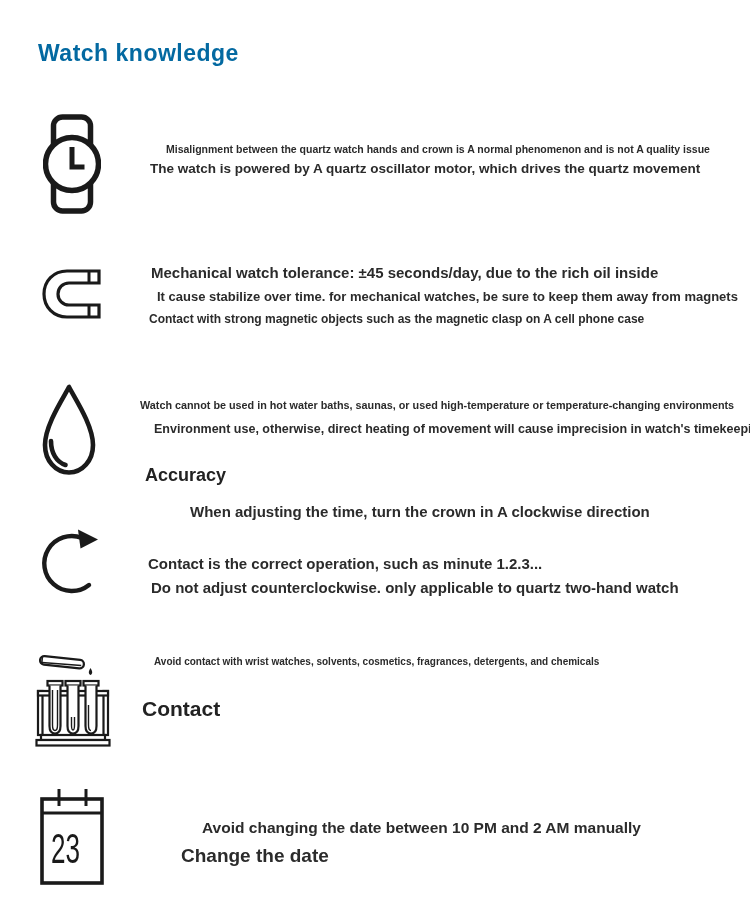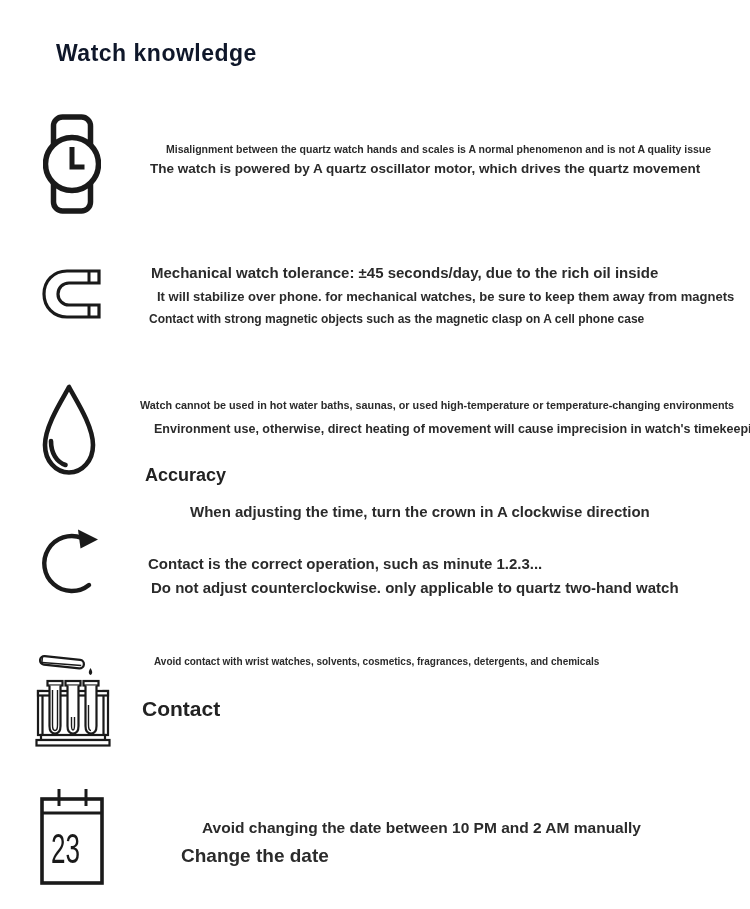--- a/index.html
+++ b/index.html
@@ -2,21 +2,21 @@
 <html><head>
 <meta charset="utf-8">
 <style>
   html,body { margin:0; padding:0; background:#ffffff; }
   .canvas {
     position:relative; width:750px; height:909px; background:#ffffff;
     font-family:"Liberation Sans", sans-serif; color:#232323; overflow:hidden;
   }
   .page-title {
     position:absolute; left:38px; top:40px; font-size:23px; font-weight:700;
-    letter-spacing:0.5px; color:#0f172a; white-space:nowrap;margin-left:18px;
+    letter-spacing:0.5px; color:#0369a1; white-space:nowrap;
   }
   .line { position:absolute; white-space:nowrap; font-weight:700; color:#2b2b2b; }
   .icon { position:absolute; }
   .icon svg { display:block; width:100%; height:100%; }
 
   
   .icon-watch  { left:43px;  top:114px; width:58px; height:100px; }
   .s1l1 { left:166px; top:143px; font-size:10.5px; }
   .s1l2 { left:150px; top:161px; font-size:13.5px; }
 
@@ -57,31 +57,31 @@
 
   <div class="page-title">Watch knowledge</div>
 
   <div class="icon icon-watch">
     <svg viewBox="0 0 58 100" fill="none" stroke="#1a1a1a">
       <rect x="10.5" y="3" width="37" height="94" rx="9" stroke-width="5.5"></rect>
       <circle cx="29" cy="50" r="26.5" fill="#ffffff" stroke-width="5.5"></circle>
       <path d="M29 33 L29 53 L41.5 53" stroke-width="5" stroke-linecap="butt" stroke-linejoin="miter"></path>
     </svg>
   </div>
-  <div class="line s1l1">Misalignment between the quartz watch hands and scales is A normal phenomenon and is not A quality issue</div>
+  <div class="line s1l1">Misalignment between the quartz watch hands and crown is A normal phenomenon and is not A quality issue</div>
   <div class="line s1l2">The watch is powered by A quartz oscillator motor, which drives the quartz movement</div>
 
   <div class="icon icon-magnet">
     <svg viewBox="0 0 62 52" fill="none" stroke="#1a1a1a">
       <path d="M58 3 L26 3 C12.5 3 3 13 3 26 C3 39 12.5 49 26 49 L58 49 L58 37 L28 37 C21.8 37 17 32.3 17 26 C17 19.7 21.8 15 28 15 L58 15 Z" stroke-width="3.2" stroke-linejoin="miter"></path>
       <path d="M48 3 L48 15 M48 37 L48 49" stroke-width="3"></path>
     </svg>
   </div>
   <div class="line s2l1">Mechanical watch tolerance: ±45 seconds/day, due to the rich oil inside</div>
-  <div class="line s2l2">It will stabilize over phone. for mechanical watches, be sure to keep them away from magnets</div>
+  <div class="line s2l2">It cause stabilize over time. for mechanical watches, be sure to keep them away from magnets</div>
   <div class="line s2l3">Contact with strong magnetic objects such as the magnetic clasp on A cell phone case</div>
 
   <div class="icon icon-drop">
     <svg viewBox="0 0 58 96" fill="none" stroke="#1a1a1a">
       <path d="M29 4 C24 14 5 42 5 62 C5 77.5 15.5 89.5 29 89.5 C42.5 89.5 53 77.5 53 62 C53 42 34 14 29 4 Z" stroke-width="4.6" stroke-linejoin="round"></path>
       <path d="M11 58 C11 70 16.5 79 25.5 82" stroke-width="4.6" stroke-linecap="round"></path>
     </svg>
   </div>
   <div class="line s3l1">Watch cannot be used in hot water baths, saunas, or used high-temperature or temperature-changing environments</div>
   <div class="line s3l2">Environment use, otherwise, direct heating of movement will cause imprecision in watch's timekeeping</div>

